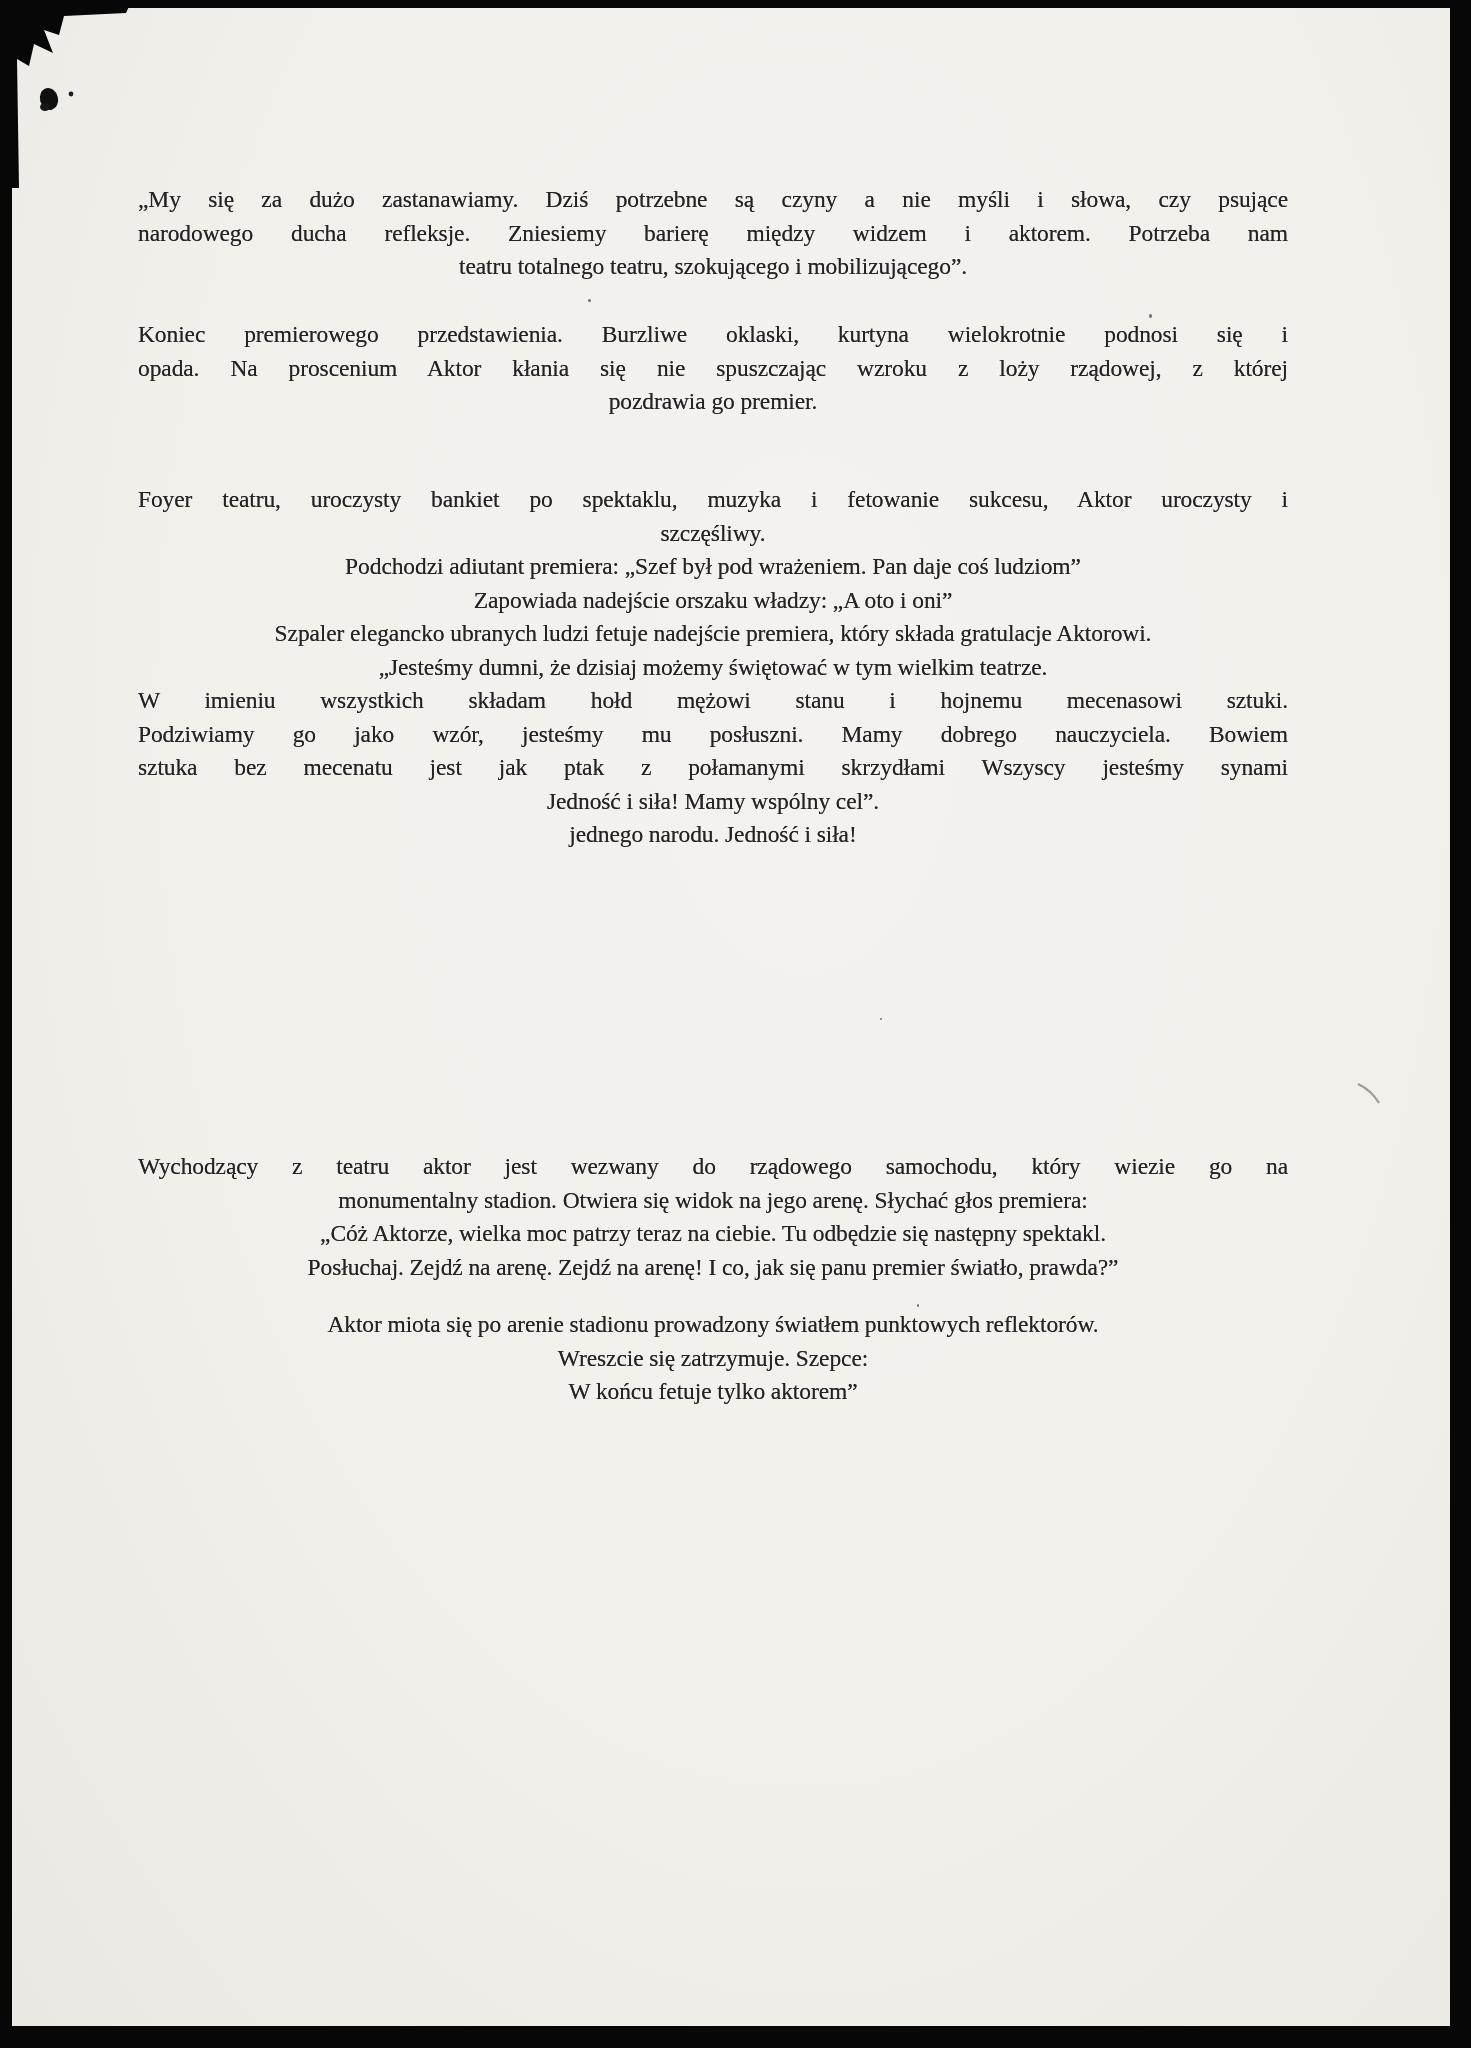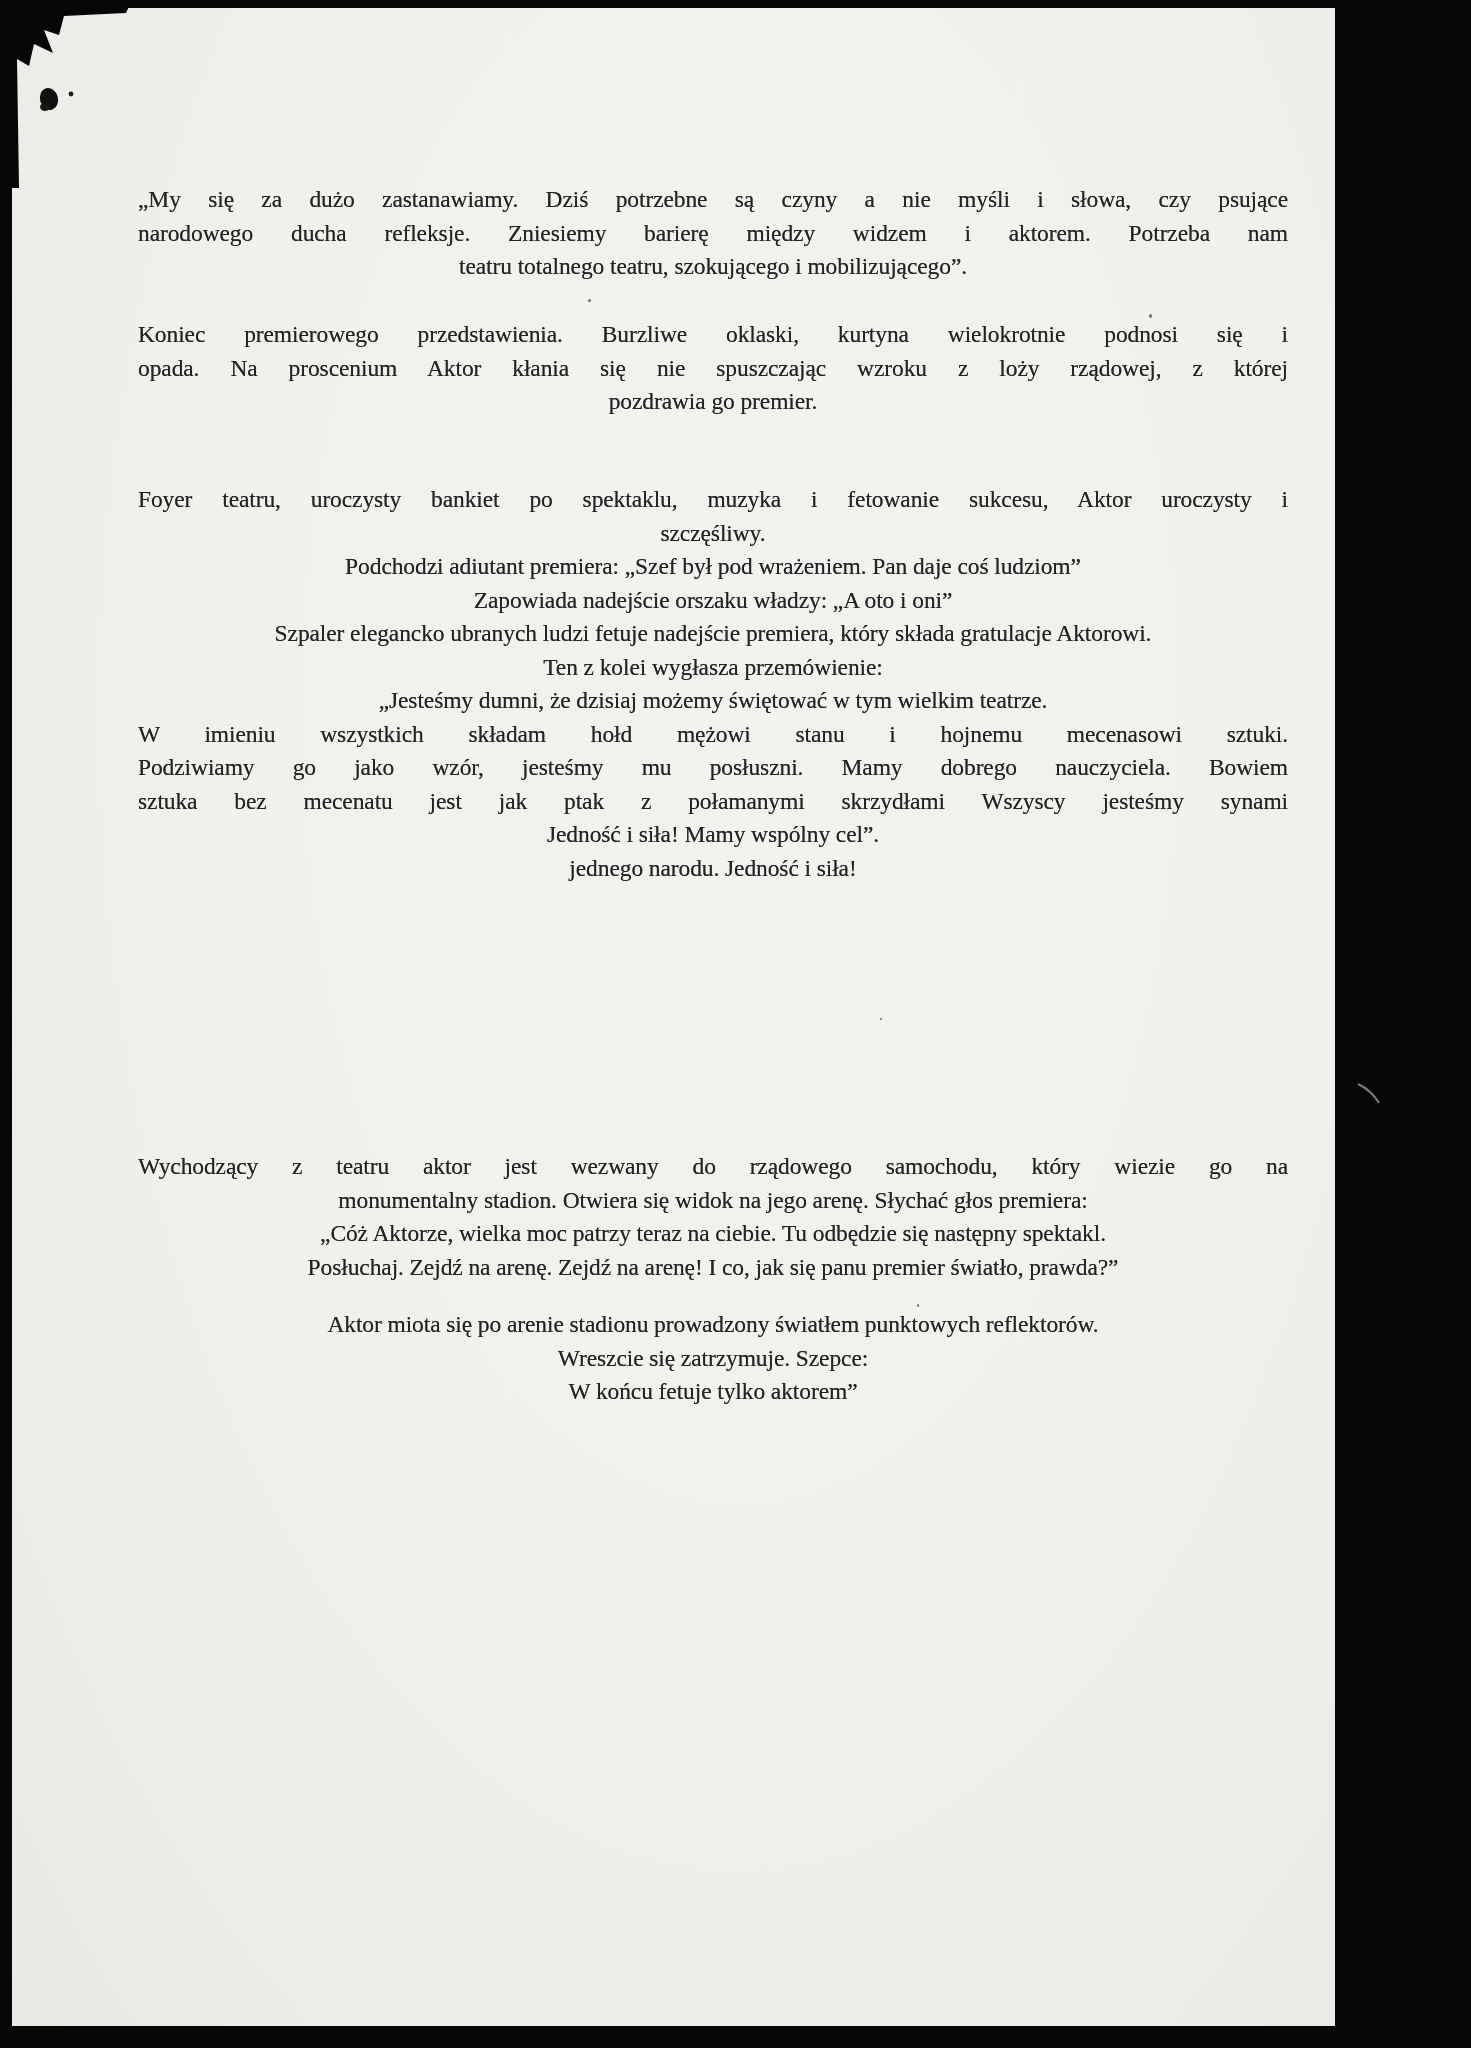--- a/index.html
+++ b/index.html
@@ -7,21 +7,21 @@
     --paper:#f1f0eb;
     --ink:#232225;
   }
   html,body{margin:0;padding:0;}
   body{
     width:1471px;height:2048px;position:relative;overflow:hidden;
     background:var(--scanner_bg);
     font-family:"Liberation Serif","DejaVu Serif",serif;
   }
   .paper{
-    position:absolute;left:12px;top:8px;width:1323px;height:2018px;
+    position:absolute;left:12px;top:8px;width:1438px;height:2018px;
     background:radial-gradient(ellipse at 55% 35%, #f3f2ee 0%, var(--paper) 55%, #e9e8e2 100%);
   }
   .block{
     position:absolute;left:126px;width:1150px;
     color:var(--ink);
     font-size:23.5px;line-height:33.5px;
     letter-spacing:-0.1px;
     text-shadow:0 0 0.6px rgba(35,34,37,0.65);
   }
   .ln{text-align:center;}
@@ -56,21 +56,20 @@
     <div class="ln j">opada. Na proscenium Aktor kłania się nie spuszczając wzroku z loży rządowej, z której</div>
     <div class="ln">pozdrawia go premier.</div>
   </section>
 
   <section class="block b3">
     <div class="ln j">Foyer teatru, uroczysty bankiet po spektaklu, muzyka i fetowanie sukcesu, Aktor uroczysty i</div>
     <div class="ln">szczęśliwy.</div>
     <div class="ln">Podchodzi adiutant premiera: „Szef był pod wrażeniem. Pan daje coś ludziom”</div>
     <div class="ln">Zapowiada nadejście orszaku władzy: „A oto i oni”</div>
     <div class="ln">Szpaler elegancko ubranych ludzi fetuje nadejście premiera, który składa gratulacje Aktorowi.</div>
-    <div class="ln">Ten z kolei wygłasza przemówienie:</div>
     <div class="ln">„Jesteśmy dumni, że dzisiaj możemy świętować w tym wielkim teatrze.</div>
     <div class="ln j">W imieniu wszystkich składam hołd mężowi stanu i hojnemu mecenasowi sztuki.</div>
     <div class="ln j">Podziwiamy go jako wzór, jesteśmy  mu posłuszni. Mamy dobrego nauczyciela. Bowiem</div>
     <div class="ln j">sztuka bez mecenatu jest jak ptak z połamanymi skrzydłami Wszyscy jesteśmy synami</div>
     <div class="ln">Jedność i siła! Mamy wspólny cel”.</div>
     <div class="ln">jednego narodu. Jedność i siła!</div>
   </section>
 
 
   <section class="block b5">

